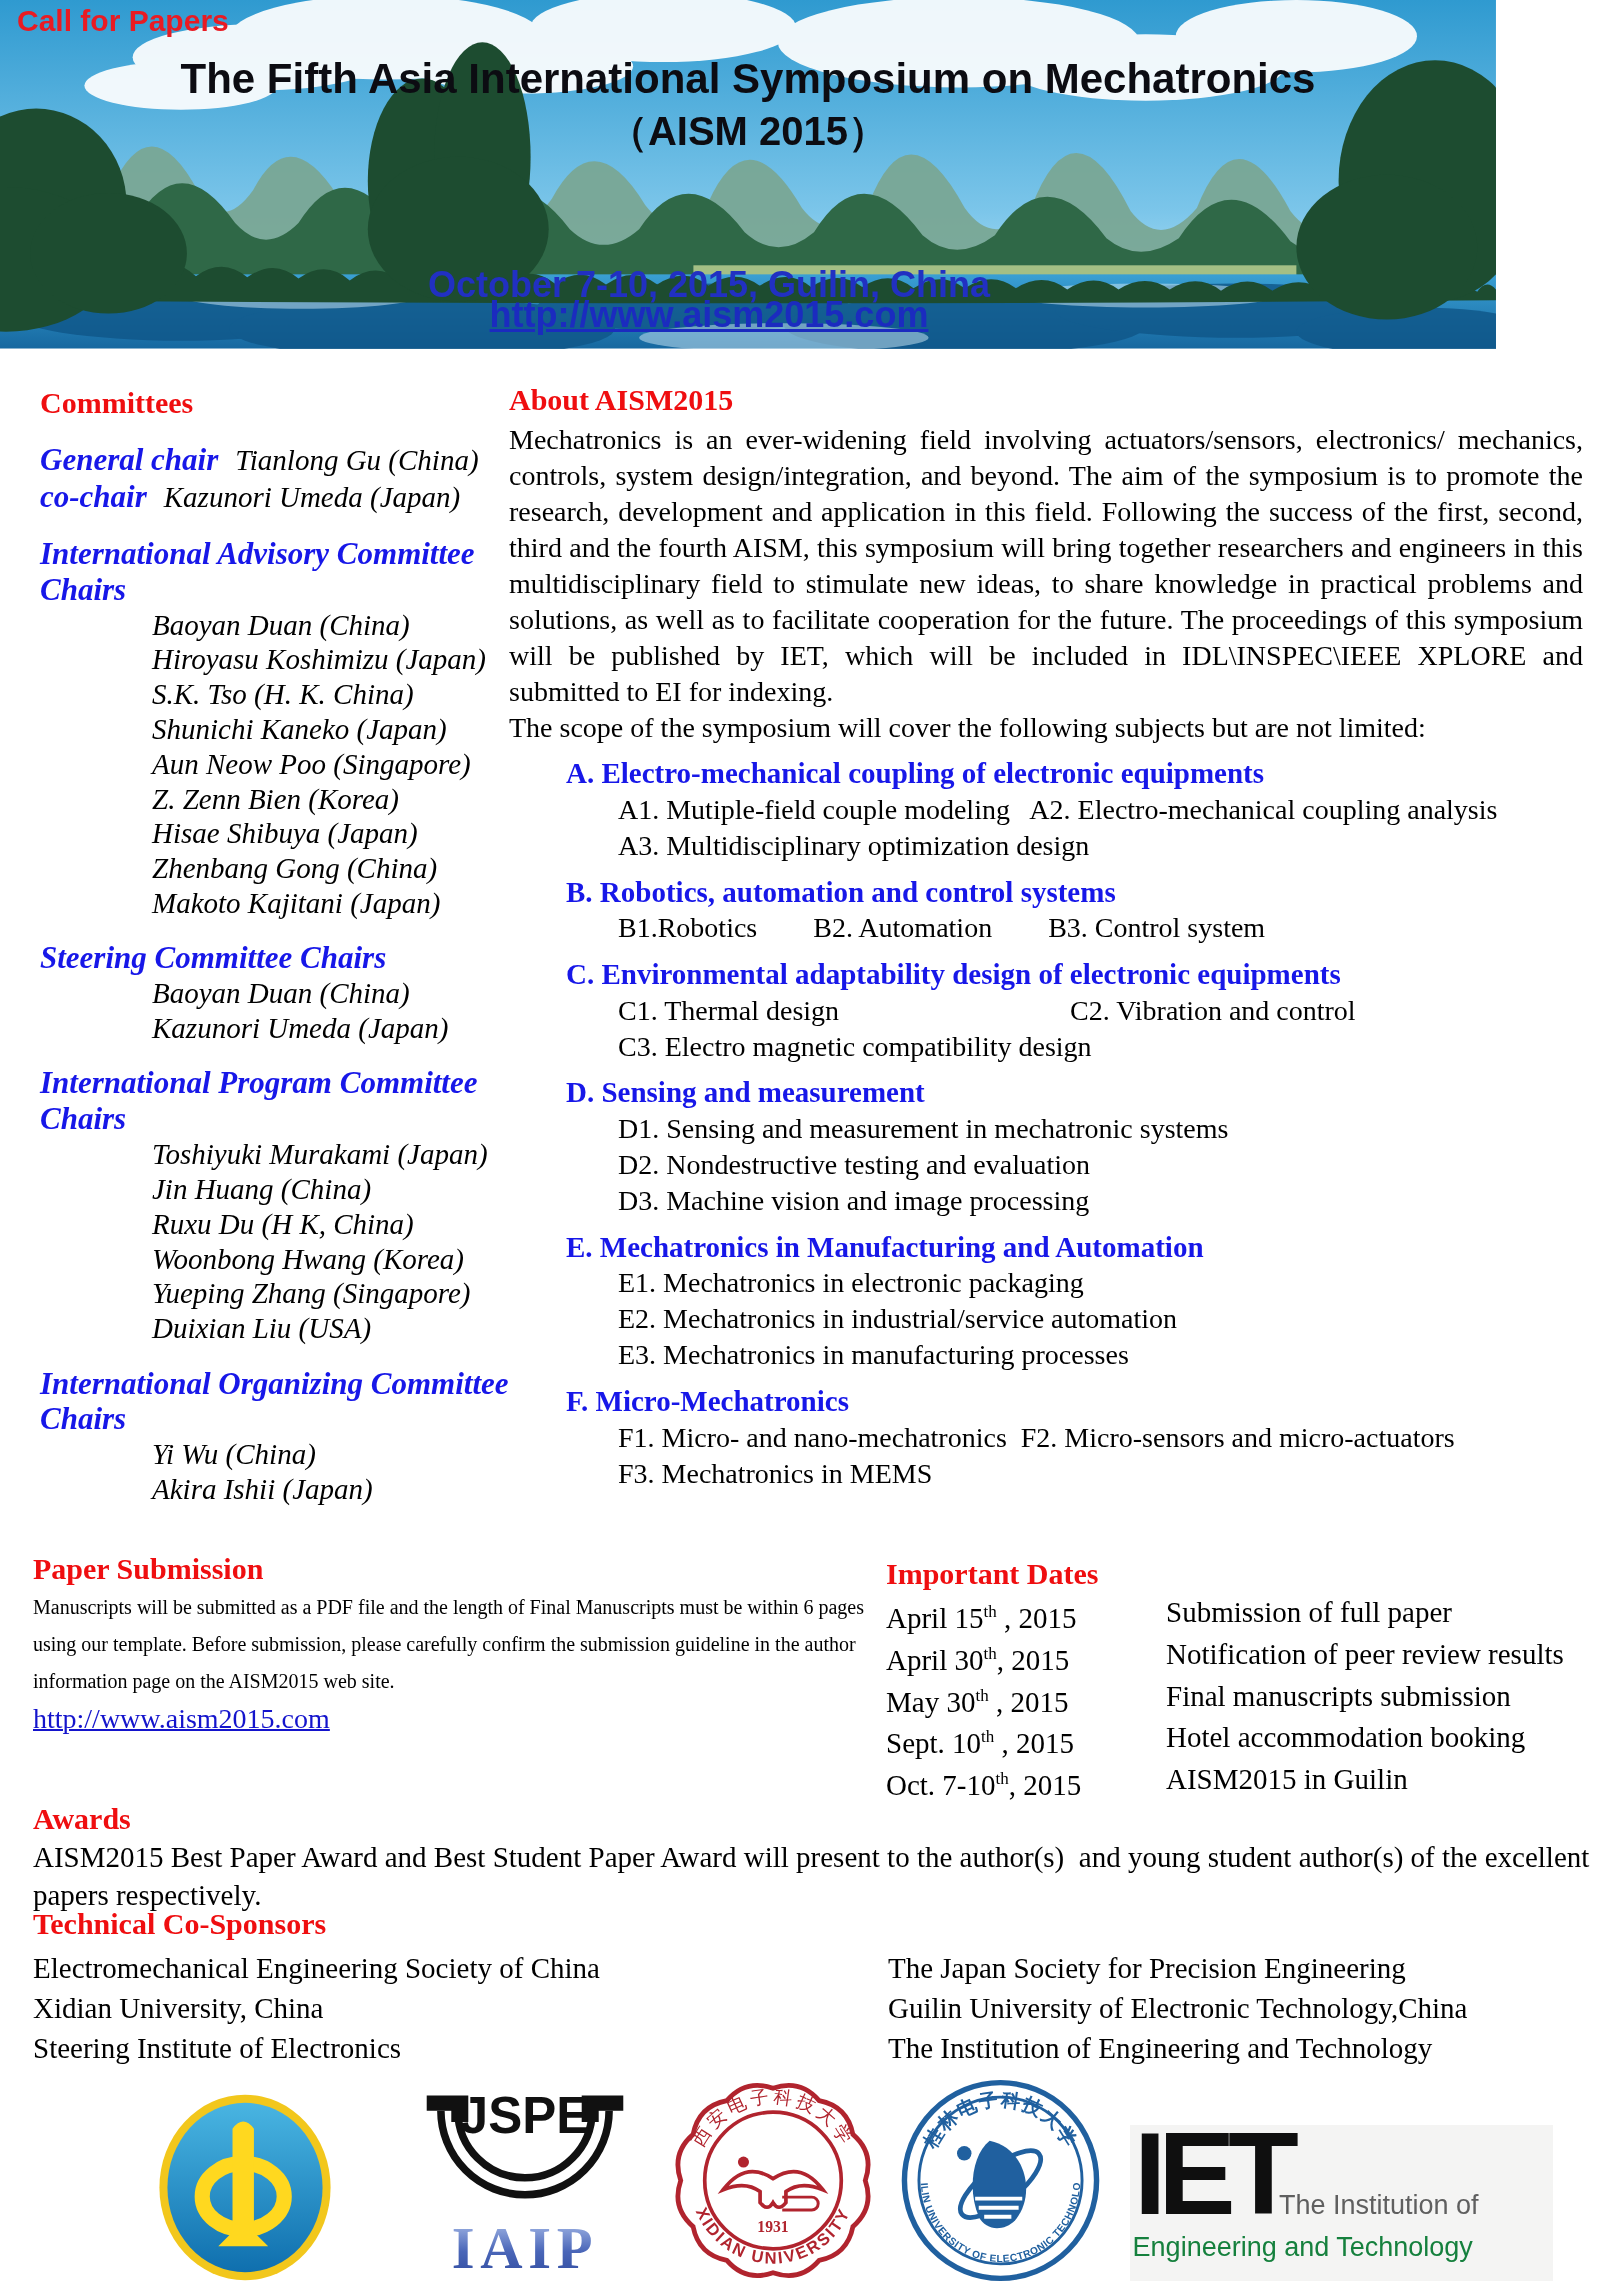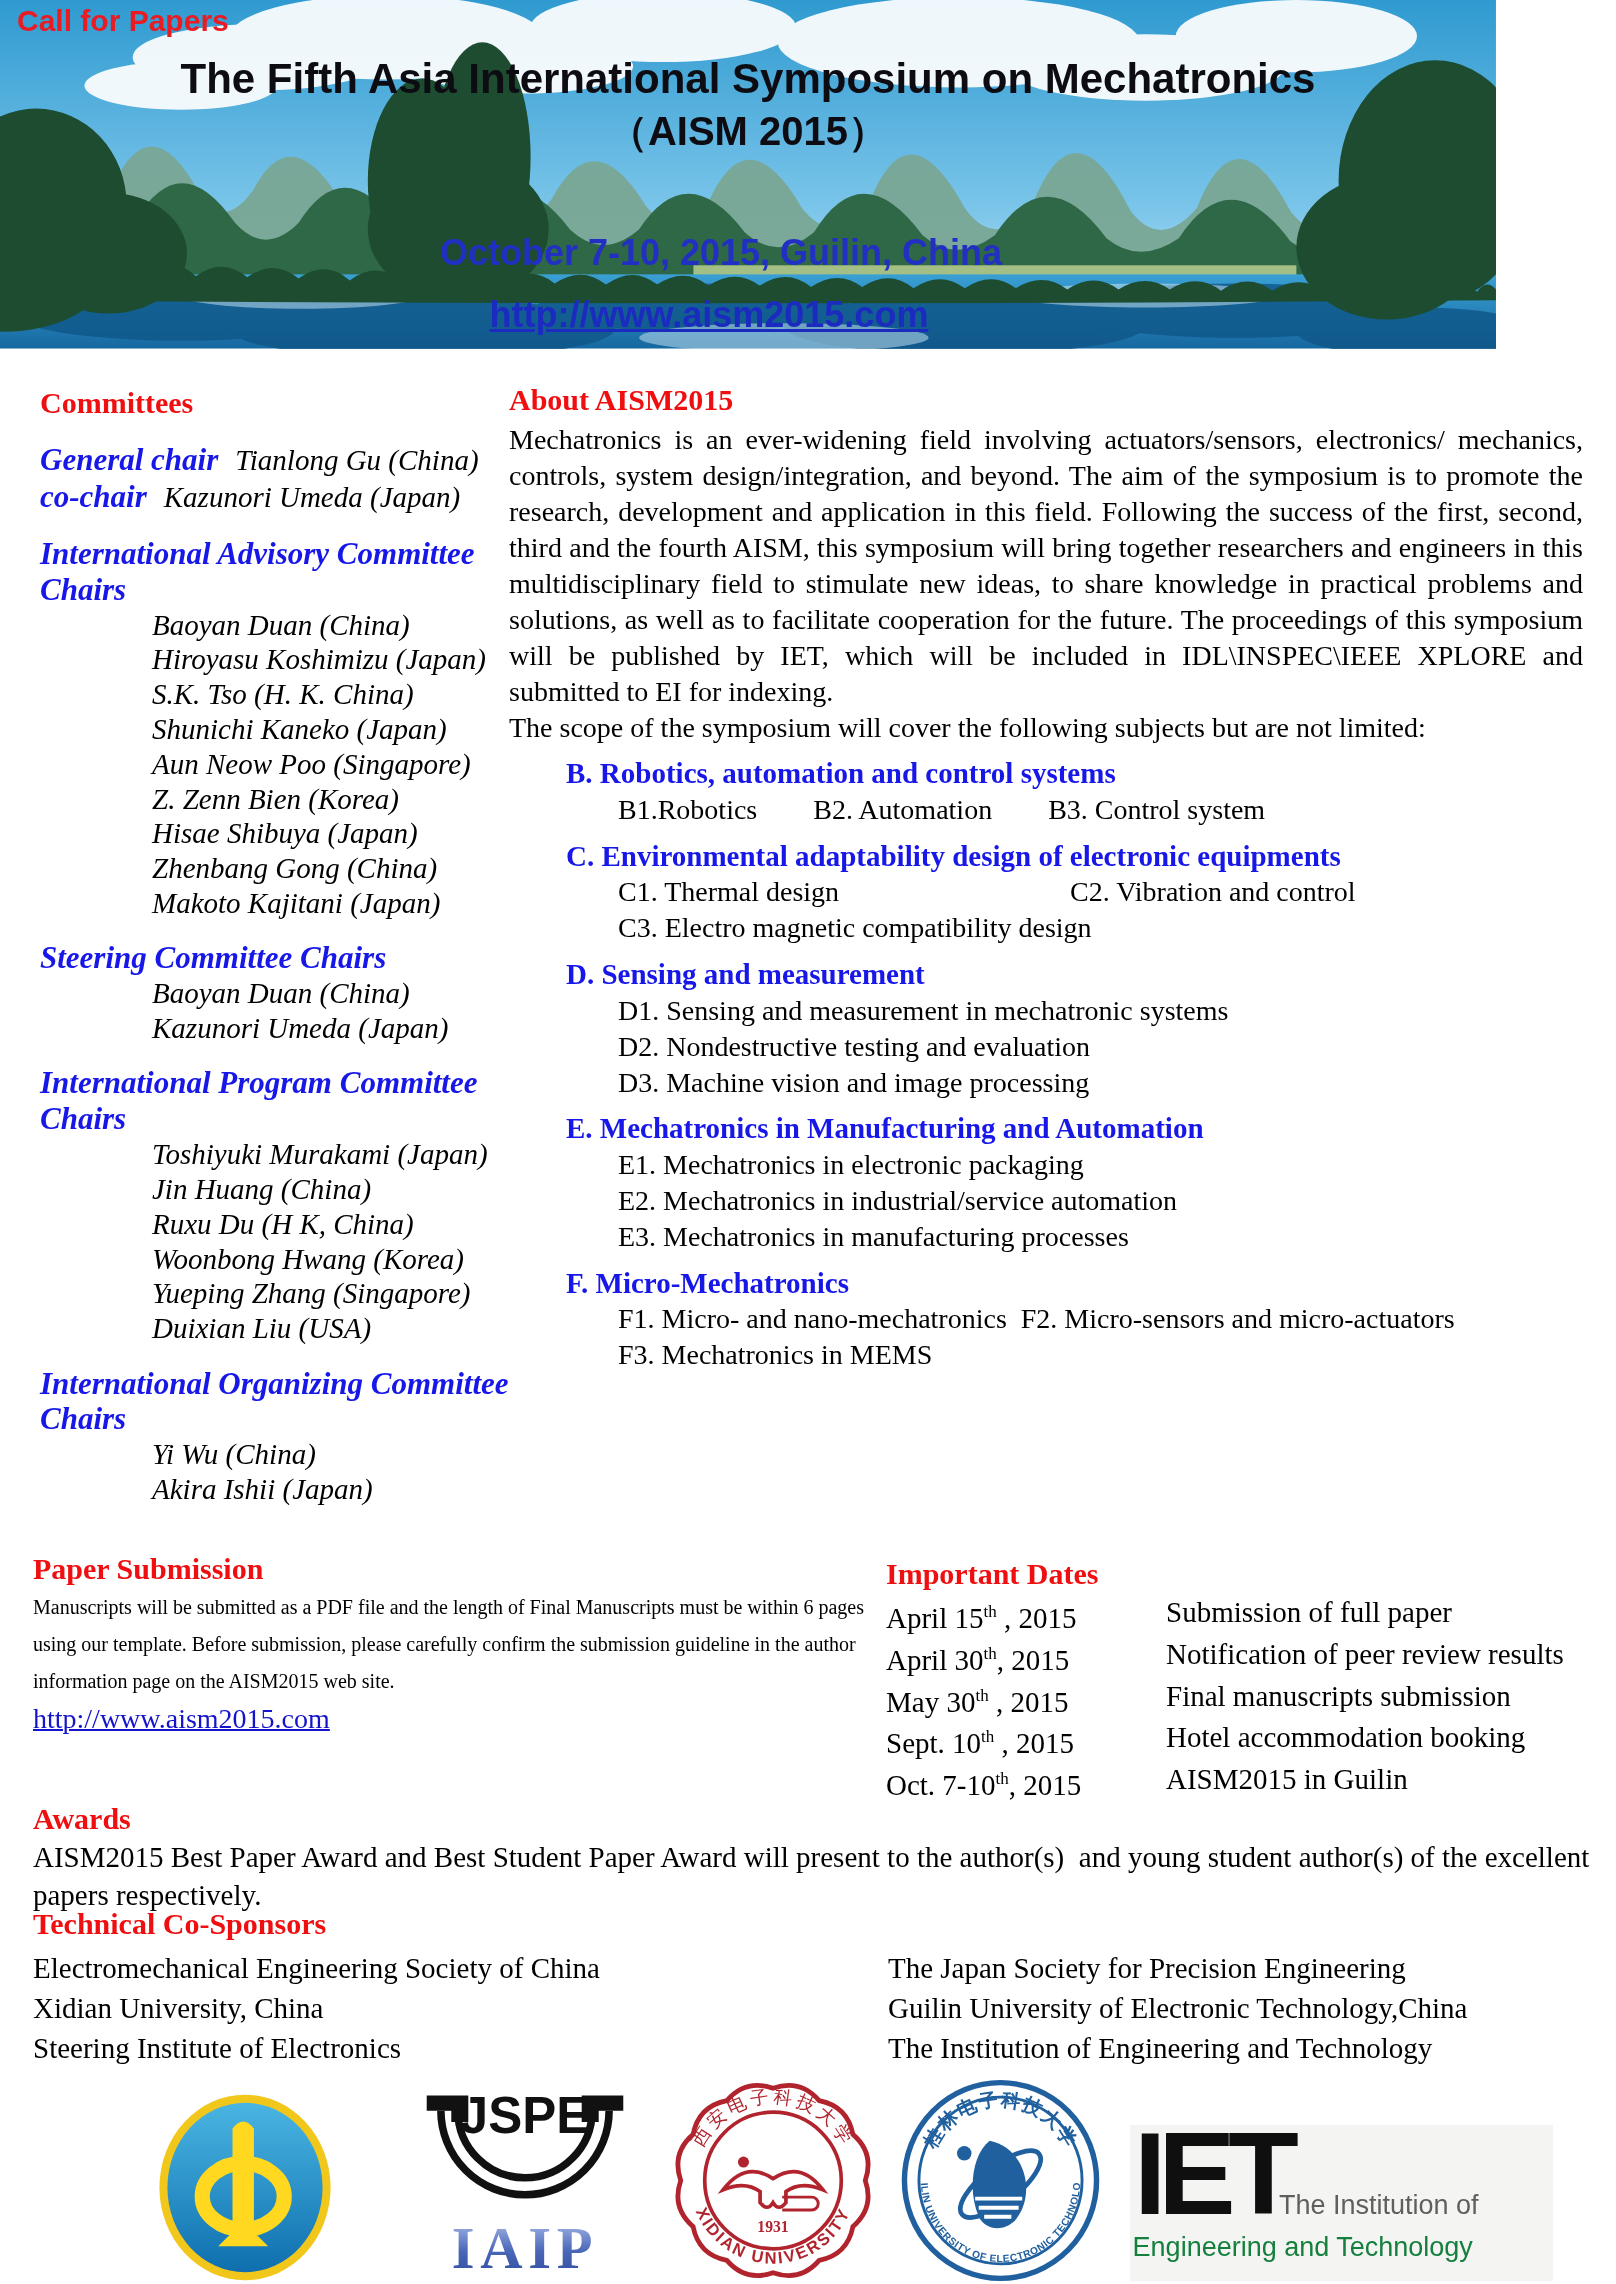--- a/index.html
+++ b/index.html
@@ -8,22 +8,22 @@
   .page{position:absolute;inset:0;}
 
   
   .banner{position:absolute;left:0;top:0;width:1496px;height:377px;}
   .banner svg{position:absolute;inset:0;display:block;}
   .cfp{position:absolute;left:17px;top:3.9px;font:bold 30px "Liberation Sans",sans-serif;color:#e91b23;}
   .title1{position:absolute;left:0;top:55px;width:100%;text-align:center;
           font:bold 42px "Liberation Sans",sans-serif;color:#0c0c12;}
   .title2{position:absolute;left:0;top:104px;width:100%;text-align:center;
           font:bold 40px "Liberation Sans",sans-serif;color:#0c0c12;}
-  .bdate{position:absolute;top:232px;left:50%;transform:translateX(calc(-50% - 39px));
-         font:bold 36px "Liberation Sans",sans-serif;color:#2130c2;white-space:nowrap;margin-left:12px;}
+  .bdate{position:absolute;top:264px;left:50%;transform:translateX(calc(-50% - 39px));
+         font:bold 36px "Liberation Sans",sans-serif;color:#2130c2;white-space:nowrap;}
   .burl{position:absolute;top:294px;left:50%;transform:translateX(calc(-50% - 39px));
         font:bold 36px "Liberation Sans",sans-serif;color:#1b2bbf;white-space:nowrap;
         text-decoration:underline;text-decoration-thickness:3.3px;cursor:pointer;}
 
   
   .red-h{font-family:Liberation Serif, serif;font-weight:bold;font-size:30px;
          color:#ef0e10;margin:0;line-height:1.12;}
 
   
   .committees{position:absolute;left:40px;top:386px;width:470px;}
@@ -201,20 +201,25 @@
       <div class="member">Akira Ishii (Japan)</div>
     </div>
   </section>
 
   <section class="about">
     <h2 class="red-h">About AISM2015</h2>
     <p class="para">Mechatronics is an ever-widening field involving actuators/sensors, electronics/ mechanics, controls, system design/integration, and beyond. The aim of the symposium is to promote the research, development and application in this field. Following the success of the first, second, third and the fourth AISM, this symposium will bring together researchers and engineers in this multidisciplinary field to stimulate new ideas, to share knowledge in practical problems and solutions, as well as to facilitate cooperation for the future. The proceedings of this symposium will be published by IET, which will be included in IDL\INSPEC\IEEE XPLORE and submitted to EI for indexing.</p>
     <p class="scope">The scope of the symposium will cover the following subjects but are not limited:</p>
 
     <div class="topic">
+      <h4>A. Electro-mechanical coupling of electronic equipments</h4>
+      <div class="tline">A1. Mutiple-field couple modeling   A2. Electro-mechanical coupling analysis</div>
+      <div class="tline">A3. Multidisciplinary optimization design</div>
+    </div>
+    <div class="topic">
       <h4>B. Robotics, automation and control systems</h4>
       <div class="tline">B1.Robotics        B2. Automation        B3. Control system</div>
     </div>
     <div class="topic">
       <h4>C. Environmental adaptability design of electronic equipments</h4>
       <div class="tline">C1. Thermal design                                 C2. Vibration and control</div>
       <div class="tline">C3. Electro magnetic compatibility design</div>
     </div>
     <div class="topic">
       <h4>D. Sensing and measurement</h4>

